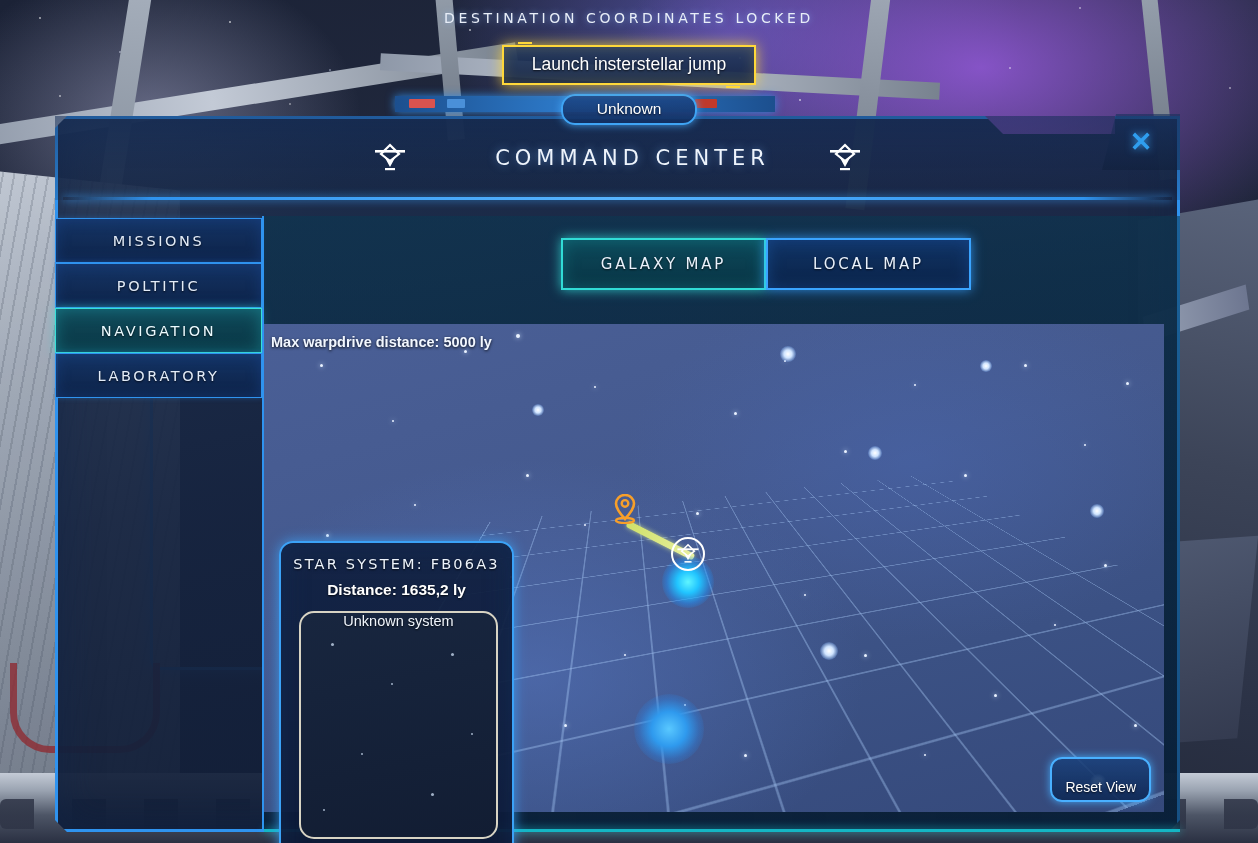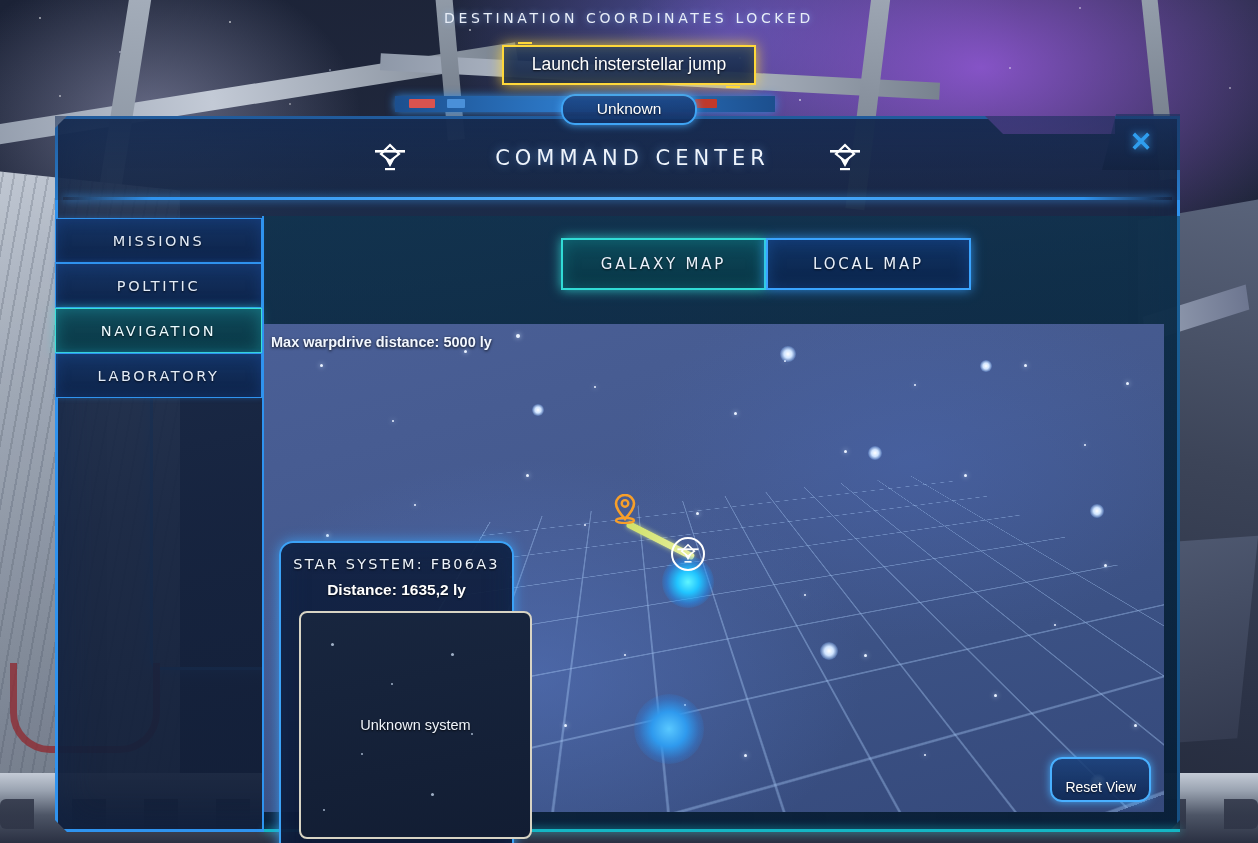--- a/index.html
+++ b/index.html
@@ -326,24 +326,24 @@
     font-size: 14.5px; letter-spacing: 2.2px; font-weight: 500;
     color: #eef4fc; text-shadow: 0 1px 2px rgba(0,0,0,0.8);
   }
   #sys-distance {
     margin-top: 9px; text-align: center;
     font-size: 15.5px; font-weight: bold; color: #ffffff;
     text-shadow: 0 1px 2px rgba(0,0,0,0.8);
   }
   #sys-preview {
     position: absolute; left: 18px; top: 68px;
-    width: 233px; height: 228px;
+    width: 199px; height: 228px;
     background: linear-gradient(170deg, #18263f, #121d33);
-    border: 2px solid #d8d4c4; border-radius: 8px;
-    display: flex; align-items: center; justify-content: center;
+    border: 2px solid #d8d4c4; border-radius: 15px;
+    display: flex; align-items: flex-start; justify-content: center;
     overflow: hidden;
   }
   #sys-preview .s { position:absolute; border-radius:50%; background:#cfe0f5; opacity:0.75; }
   #sys-unknown {
     font-size: 14.5px; color: #f0f5fc; position: relative; z-index: 2;
     text-shadow: 0 1px 2px rgba(0,0,0,0.8);
   }
 </style>
 </head>
 <body>

